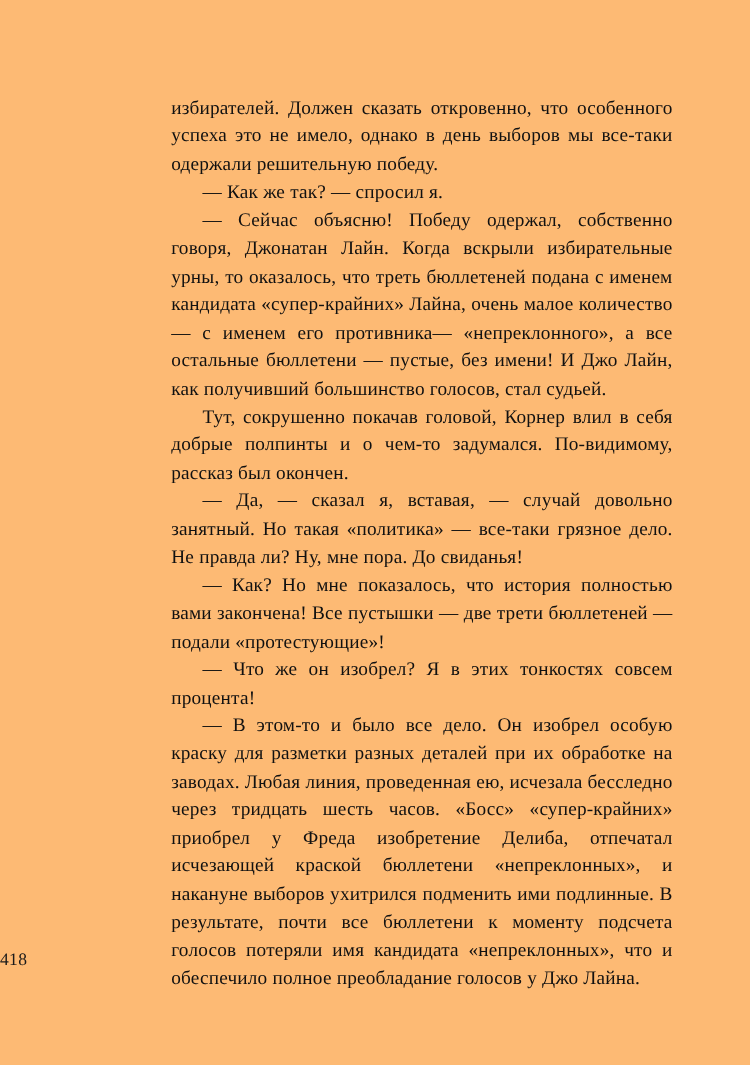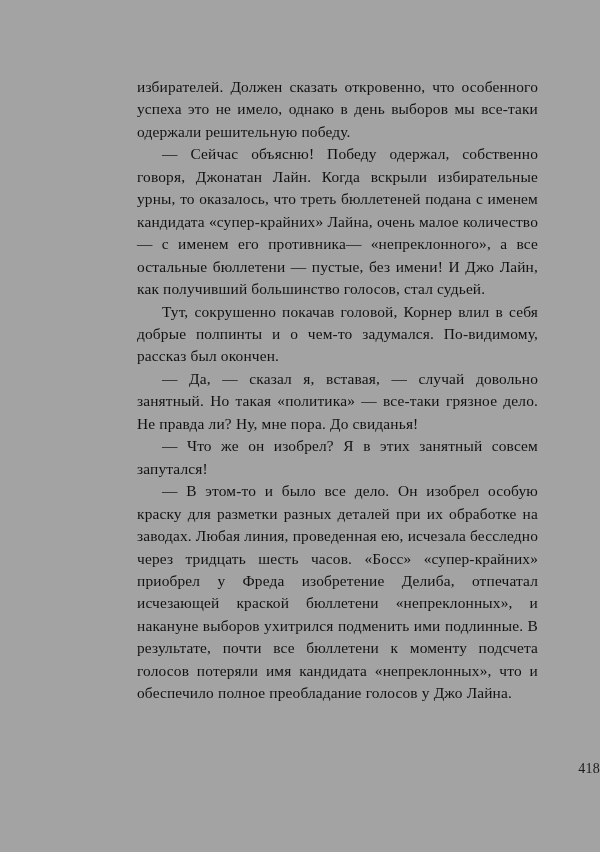--- a/index.html
+++ b/index.html
@@ -12,21 +12,21 @@
     height: 852px;
     overflow: hidden;
     font-family: "Liberation Serif", "DejaVu Serif", serif;
     color: #111111;
     -webkit-font-smoothing: antialiased;
   }
   .page {
     position: relative;
     width: 600px;
     height: 852px;
-    background: #a3a3a3;
+    background: #fdba74;
     box-sizing: border-box;
   }
   .text-column {
     position: absolute;
     left: 137px;
     top: 76px;
     width: 401px;
   }
   .para {
     margin: 0;
@@ -43,37 +43,39 @@
   }
   
   .para.flush {
     text-indent: 0;
   }
   .page-number {
     position: absolute;
     left: 0;
     right: 0;
     top: 760px;
-    text-align: right;
+    text-align: left;
     font-size: 14px;
     line-height: 18px;
     color: #1a1a1a;
     font-family: "Liberation Serif", "DejaVu Serif", serif;
     letter-spacing: 0.02em;
   }
 </style>
 </head>
 <body>
 
 <div class="page">
 
   <div class="text-column">
     <p class="para flush">избирателей. Должен сказать откровенно, что особенного успеха это не имело, однако в день выборов мы все-таки одержали решительную победу.</p>
+    <p class="para indent">— Как же так? — спросил я.</p>
     <p class="para indent">— Сейчас объясню! Победу одержал, собственно говоря, Джонатан Лайн. Когда вскрыли избирательные урны, то оказалось, что треть бюллетеней подана с именем кандидата «супер-крайних» Лайна, очень малое количество — с именем его противника— «непреклонного», а все остальные бюллетени — пустые, без имени! И Джо Лайн, как получивший большинство голосов, стал судьей.</p>
     <p class="para indent">Тут, сокрушенно покачав головой, Корнер влил в себя добрые полпинты и о чем-то задумался. По-видимому, рассказ был окончен.</p>
     <p class="para indent">— Да, — сказал я, вставая, — случай довольно занятный. Но такая «политика» — все-таки грязное дело. Не правда ли? Ну, мне пора. До свиданья!</p>
-    <p class="para indent">— Что же он изобрел? Я в этих занятный совсем запутался!</p>
+    <p class="para indent">— Как? Но мне показалось, что история полностью вами закончена! Все пустышки — две трети бюллетеней — подали «протестующие»!</p>
+    <p class="para indent">— Что же он изобрел? Я в этих тонкостях совсем процента!</p>
     <p class="para indent">— В этом-то и было все дело. Он изобрел особую краску для разметки разных деталей при их обработке на заводах. Любая линия, проведенная ею, исчезала бесследно через тридцать шесть часов. «Босс» «супер-крайних» приобрел у Фреда изобретение Делиба, отпечатал исчезающей краской бюллетени «непреклонных», и накануне выборов ухитрился подменить ими подлинные. В результате, почти все бюллетени к моменту подсчета голосов потеряли имя кандидата «непреклонных», что и обеспечило полное преобладание голосов у Джо Лайна.</p>
   </div>
 
   <div class="page-number">418</div>
 
 </div>
 
 </body></html>

